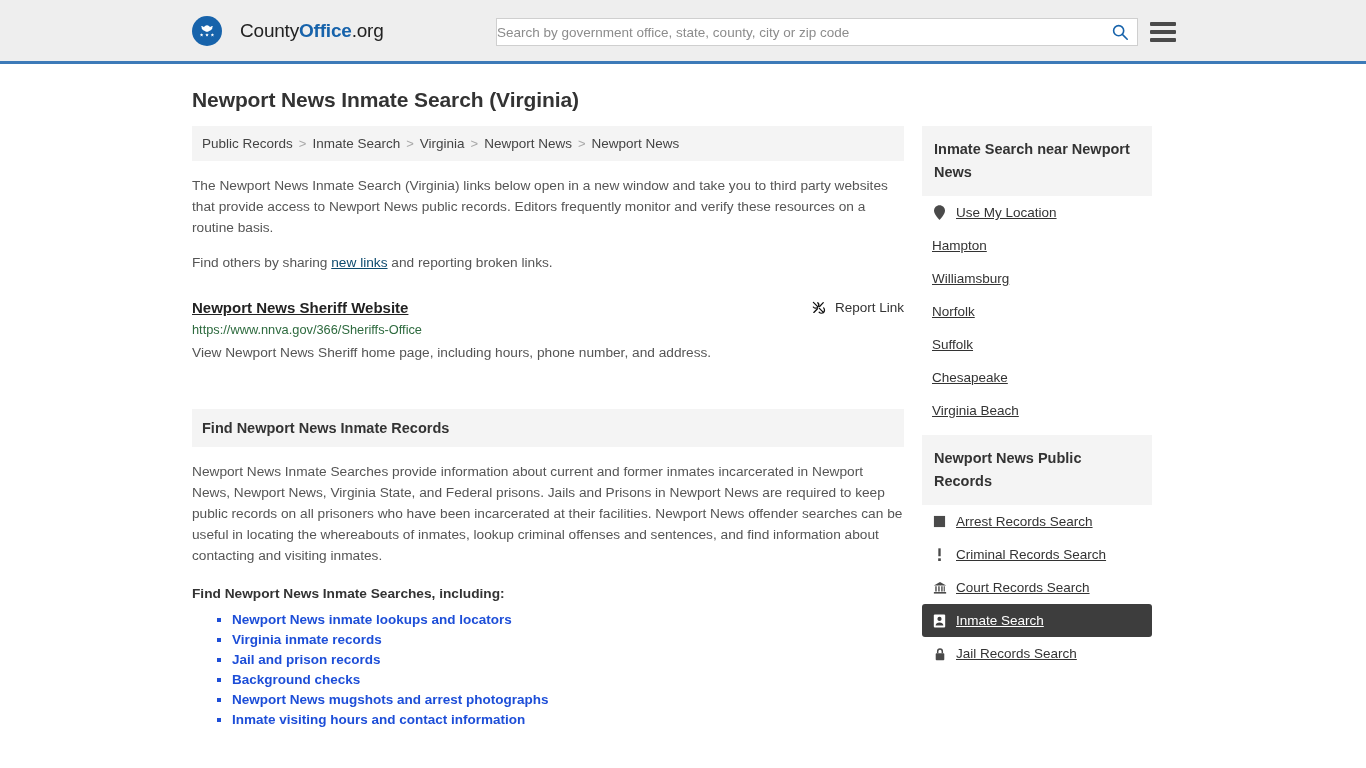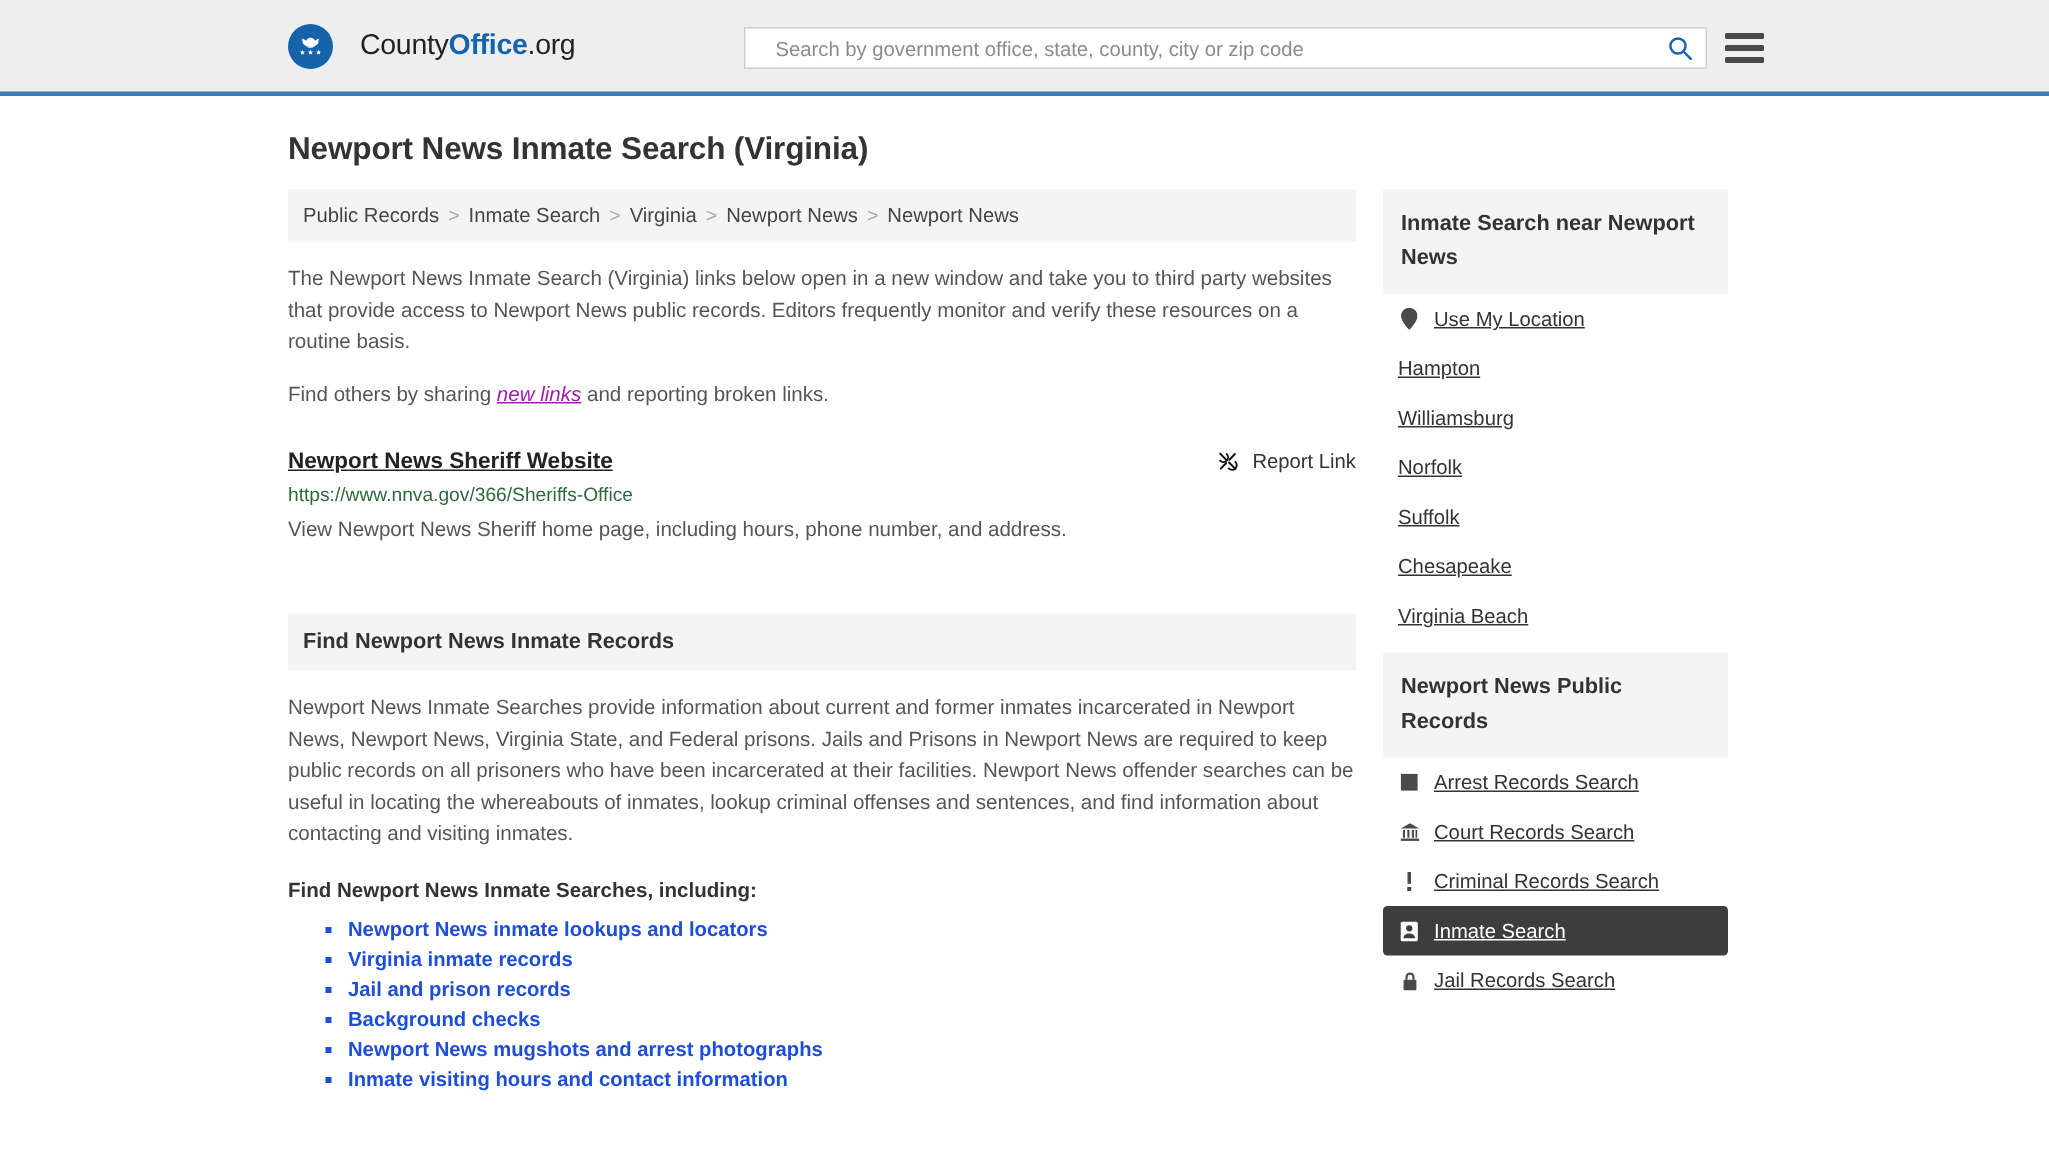--- a/index.html
+++ b/index.html
@@ -56,21 +56,21 @@
     background: #ffffff;
     border: 1px solid #cfcfcf;
     display: flex;
     align-items: center;
   }
   .search-input {
     flex: 1;
     border: 0;
     outline: none;
     height: 26px;
-    padding: 0 20px;
+    padding: 0 0;
     font-size: 13.5px;
     color: #333;
     font-family: "Liberation Sans", sans-serif;
     background: transparent;
   }
   .search-input::placeholder { color: #8c8c8c; }
   .search-btn {
     width: 34px; height: 26px;
     border: 0; background: transparent;
     cursor: pointer;
@@ -136,24 +136,23 @@
   .breadcrumb .sep { color: #a8a8a8; font-size: 13px; }
 
   
   .para {
     font-size: 13.7px;
     line-height: 21px;
     color: #555555;
     margin: 14px 0 0 0;
   }
   .para a.inline {
-    color: #a21caf;
+    color: #0c4a6e;
     text-decoration: underline;
     font-weight: normal;
-    font-style: italic;
   }
 
   
   .result {
     margin-top: 26px;
     position: relative;
   }
   .result-head {
     display: flex;
     align-items: center;
@@ -386,40 +385,40 @@
           <li class="side-item">
             <span class="side-ico">
               <svg width="13" height="13" viewBox="0 0 14 14">
                   <rect x="1" y="1" width="12" height="12" fill="#4a4a4a"></rect>
                 </svg>
             </span>
             <span class="lbl">Arrest Records Search</span>
           </li>
           <li class="side-item">
             <span class="side-ico">
+              <svg width="5" height="14" viewBox="0 0 6 16" fill="#4a4a4a">
+                <rect x="1.6" y="0" width="2.8" height="9.5"></rect>
+                <rect x="1.4" y="12" width="3.2" height="3.2"></rect>
+              </svg>
+            </span>
+            <span class="lbl">Criminal Records Search</span>
+          </li>
+          <li class="side-item">
+            <span class="side-ico">
               <svg width="14" height="14" viewBox="0 0 16 16" fill="#4a4a4a">
                 <polygon points="8,1 15,5 1,5"></polygon>
                 <rect x="2.6" y="6" width="1.6" height="6"></rect>
                 <rect x="6" y="6" width="1.6" height="6"></rect>
                 <rect x="9.4" y="6" width="1.6" height="6"></rect>
                 <rect x="12.2" y="6" width="1.3" height="6"></rect>
                 <rect x="1" y="12.6" width="14" height="1.8"></rect>
               </svg>
             </span>
             <span class="lbl">Court Records Search</span>
           </li>
-          <li class="side-item">
-            <span class="side-ico">
-              <svg width="5" height="14" viewBox="0 0 6 16" fill="#4a4a4a">
-                <rect x="1.6" y="0" width="2.8" height="9.5"></rect>
-                <rect x="1.4" y="12" width="3.2" height="3.2"></rect>
-              </svg>
-            </span>
-            <span class="lbl">Criminal Records Search</span>
-          </li>
           <li class="side-item active">
             <span class="side-ico">
               <svg width="13" height="14" viewBox="0 0 14 16">
                 <rect x="0.5" y="0.5" width="13" height="15" rx="1.2" fill="#ffffff"></rect>
                 <circle cx="7" cy="5.6" r="2.4" fill="#3d3d3d"></circle>
                 <path d="M2.6 13.2c0-2.4 2-3.6 4.4-3.6s4.4 1.2 4.4 3.6z" fill="#3d3d3d"></path>
               </svg>
             </span>
             <span class="lbl">Inmate Search</span>
           </li>

